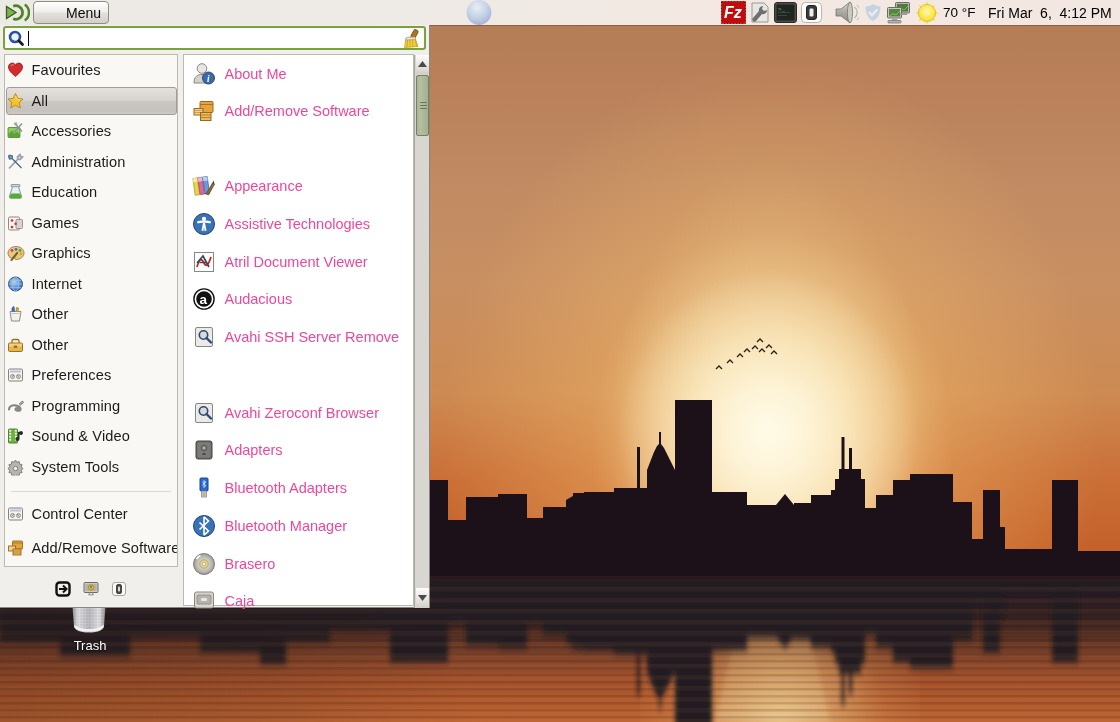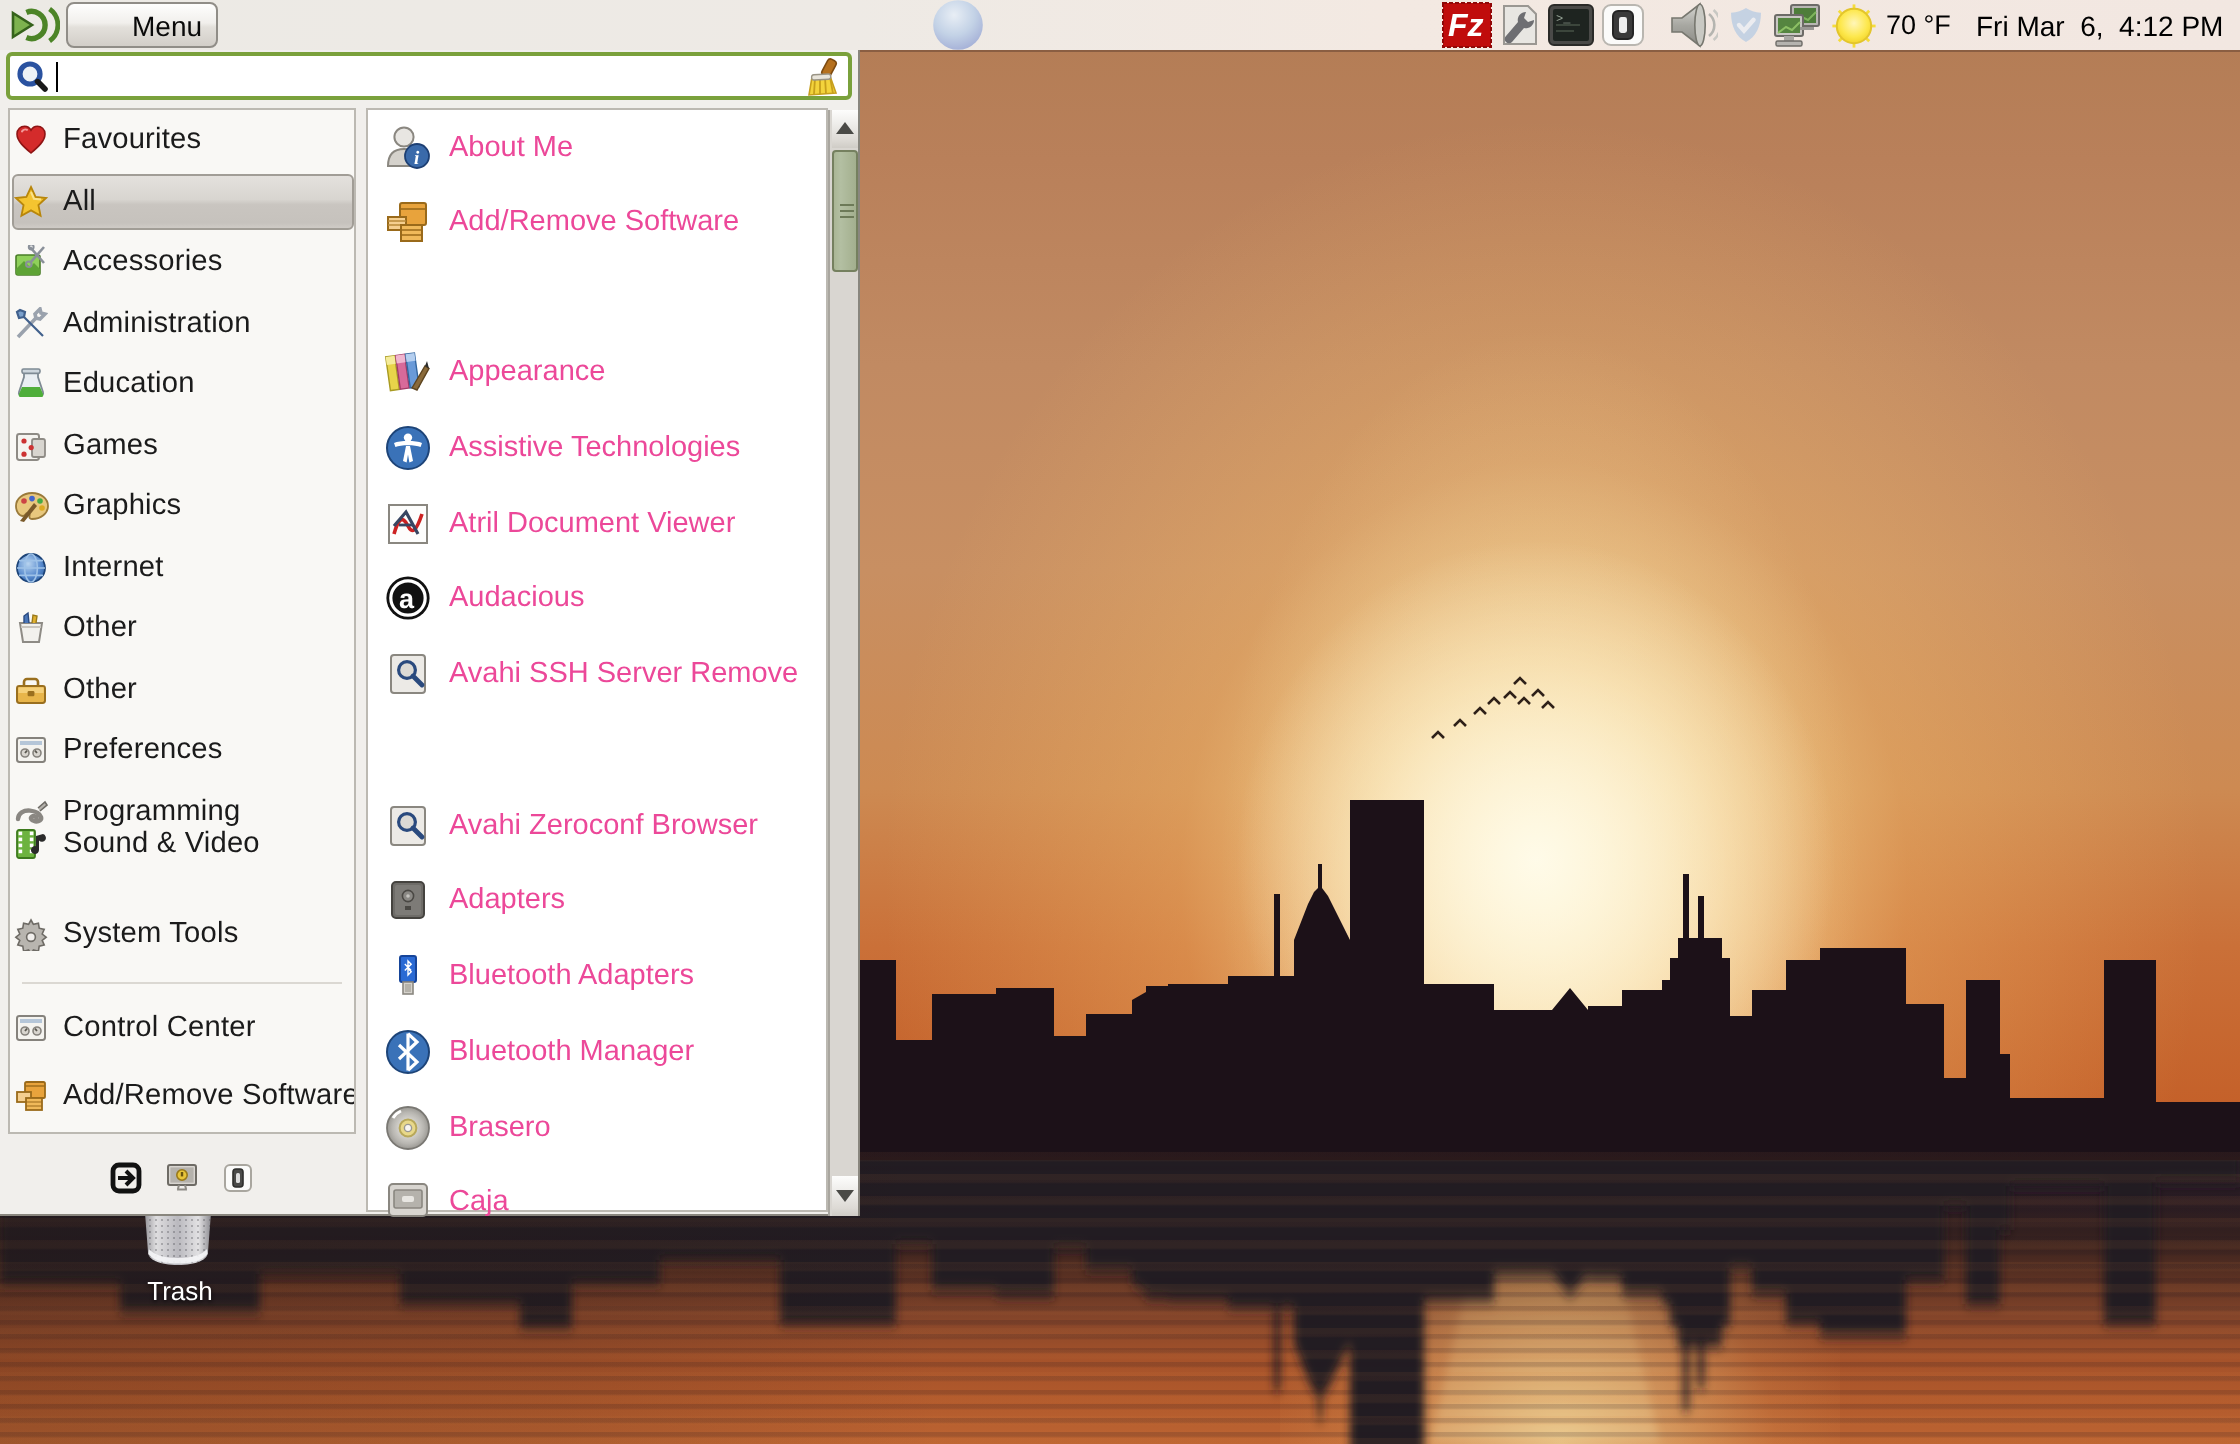--- a/index.html
+++ b/index.html
@@ -367,21 +367,21 @@
         </svg>
       <span class="cl">Preferences</span>
     </div>
     <div class="crow" style="top:335.7px">
       <svg class="ci" width="18" height="17" viewBox="0 0 18 17">
           <path d="M2,12 C2,9 5,7.5 8,7.8 C11,8.1 13,9.5 13.5,11 C14,12.5 12.5,13.5 10.5,13.2 C8.5,12.9 8,11.5 9,10.8 C10,10.1 11.5,10.8 11.2,12" fill="none" stroke="#8a8782" stroke-width="2.2" stroke-linecap="round"></path>
           <path d="M13,8 L16.5,5 L15.5,3.5 L12,6.5" fill="#b5b2ac" stroke="#6e6b65" stroke-width="0.8"></path>
         </svg>
       <span class="cl">Programming</span>
     </div>
-    <div class="crow" style="top:352px">
+    <div class="crow" style="top:366px">
       <svg class="ci" width="17" height="17" viewBox="0 0 17 17">
           <rect x="1.5" y="1.5" width="9" height="14" rx="1" fill="#6db33f" stroke="#3d7a1d" stroke-width="0.9"></rect>
           <g fill="#fff">
             <rect x="2.3" y="2.3" width="1.8" height="1.8"></rect>
             <rect x="2.3" y="5.3" width="1.8" height="1.8"></rect>
             <rect x="2.3" y="8.3" width="1.8" height="1.8"></rect>
             <rect x="2.3" y="11.3" width="1.8" height="1.8"></rect>
             <rect x="7.9" y="2.3" width="1.8" height="1.8"></rect>
             <rect x="7.9" y="5.3" width="1.8" height="1.8"></rect>
             <rect x="7.9" y="8.3" width="1.8" height="1.8"></rect>

